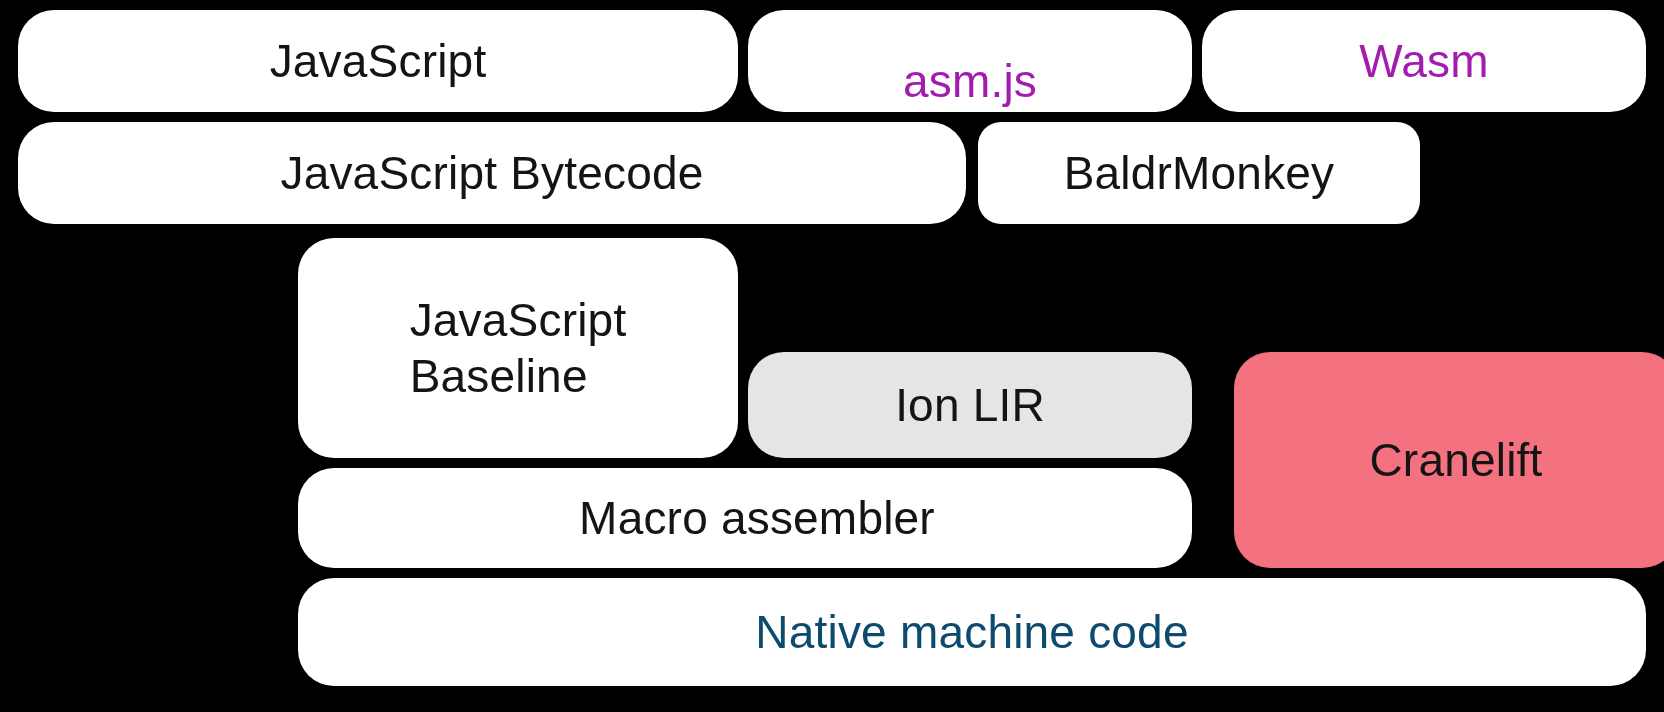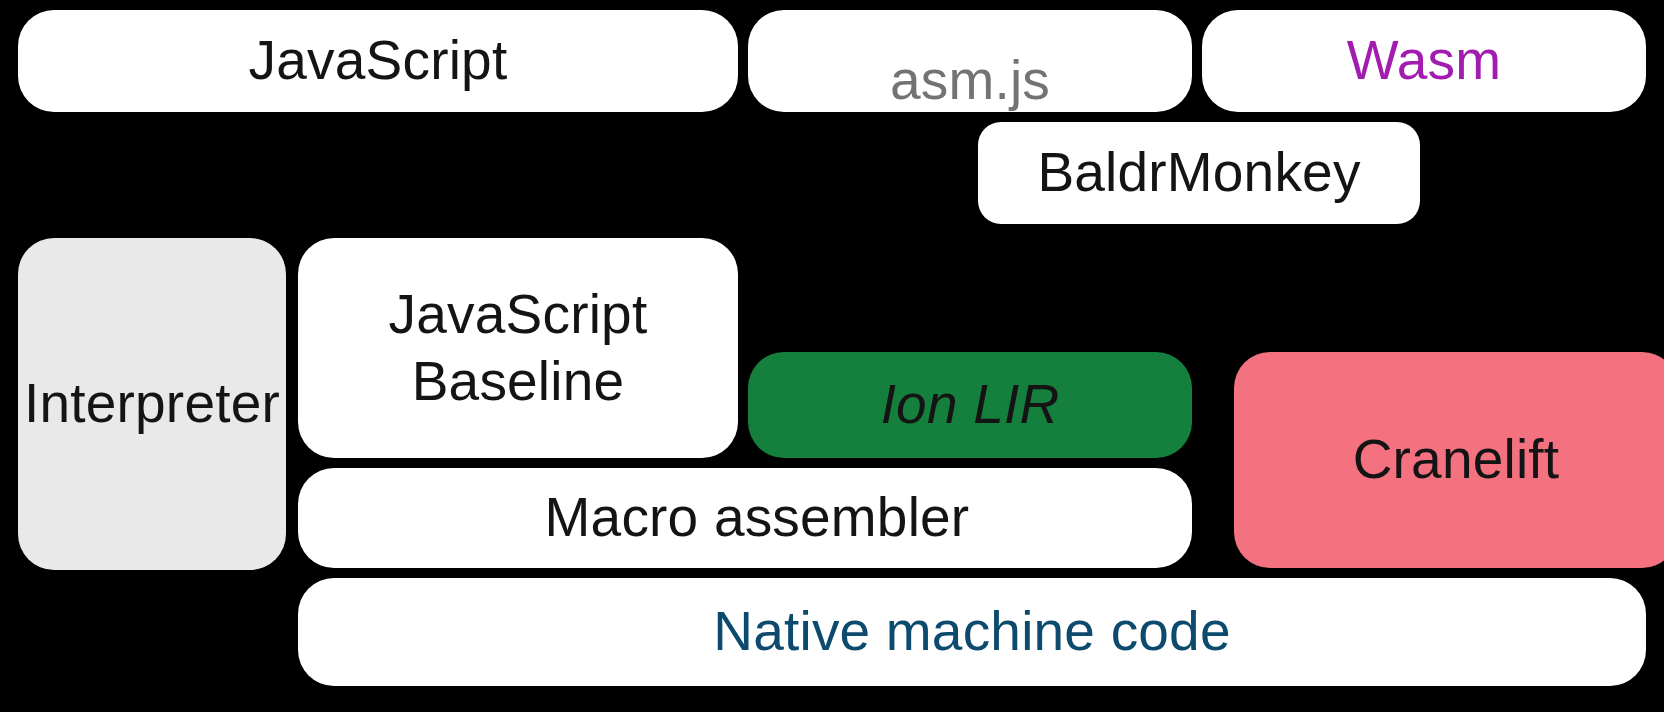--- a/index.html
+++ b/index.html
@@ -17,53 +17,53 @@
   }
   .node {
     position: absolute;
     border-radius: 36px;
     display: flex;
     align-items: center;
     justify-content: center;
     box-sizing: border-box;
   }
   .node-label {
-    font-size: 55px;
+    font-size: 46px;
     line-height: 1.22;
     color: #141414;
-    text-align: center;
+    text-align: left;
     white-space: pre-line;
     letter-spacing: 0.2px;
   }
 </style>
 </head>
 <body>
 
 <div class="canvas" style="background: rgb(0, 0, 0);">
 
 <div class="node" style="left: 18px; top: 10px; width: 720px; height: 102px; background: rgb(255, 255, 255);">
       <span class="node-label" style="color: rgb(20, 20, 20);">JavaScript</span>
     </div>
     <div class="node" style="left: 748px; top: 10px; width: 444px; height: 102px; background: rgb(255, 255, 255);">
-      <span class="node-label" style="color: #737373; margin-top: 40px;">asm.js</span>
+      <span class="node-label" style="color: #a21caf; margin-top: 40px;">asm.js</span>
     </div>
     <div class="node" style="left: 1202px; top: 10px; width: 444px; height: 102px; background: rgb(255, 255, 255);">
       <span class="node-label" style="color: #a21caf;">Wasm</span>
     </div>
+    <div class="node" style="left: 18px; top: 122px; width: 948px; height: 102px; background: rgb(255, 255, 255);">
+      <span class="node-label" style="color: rgb(20, 20, 20);">JavaScript Bytecode</span>
+    </div>
     <div class="node" style="left: 978px; top: 122px; width: 442px; height: 102px; background: rgb(255, 255, 255); border-radius: 23px;">
       <span class="node-label" style="color: rgb(20, 20, 20);">BaldrMonkey</span>
-    </div>
-    <div class="node" style="left: 18px; top: 238px; width: 268px; height: 332px; background: rgb(233, 233, 233);">
-      <span class="node-label" style="color: rgb(20, 20, 20);">Interpreter</span>
     </div>
     <div class="node" style="left: 298px; top: 238px; width: 440px; height: 220px; background: rgb(255, 255, 255);">
       <span class="node-label" style="color: rgb(20, 20, 20);">JavaScript
 Baseline</span>
     </div>
-    <div class="node" style="left: 748px; top: 352px; width: 444px; height: 106px; background: #15803d; font-style: italic;">
+    <div class="node" style="left: 748px; top: 352px; width: 444px; height: 106px; background: #e5e5e5;">
       <span class="node-label" style="color: rgb(20, 20, 20);">Ion LIR</span>
     </div>
     <div class="node" style="left: 1202px; top: 352px; width: 444px; height: 216px; background: rgb(244, 114, 127); margin-left: 32px;">
       <span class="node-label" style="color: rgb(20, 20, 20);">Cranelift</span>
     </div>
     <div class="node" style="left: 298px; top: 468px; width: 894px; height: 100px; background: rgb(255, 255, 255);">
       <span class="node-label" style="color: rgb(20, 20, 20); margin-left: 24px;">Macro assembler</span>
     </div>
     <div class="node" style="left: 298px; top: 578px; width: 1348px; height: 108px; background: rgb(255, 255, 255);">
       <span class="node-label" style="color: #0c4a6e;">Native machine code</span>

